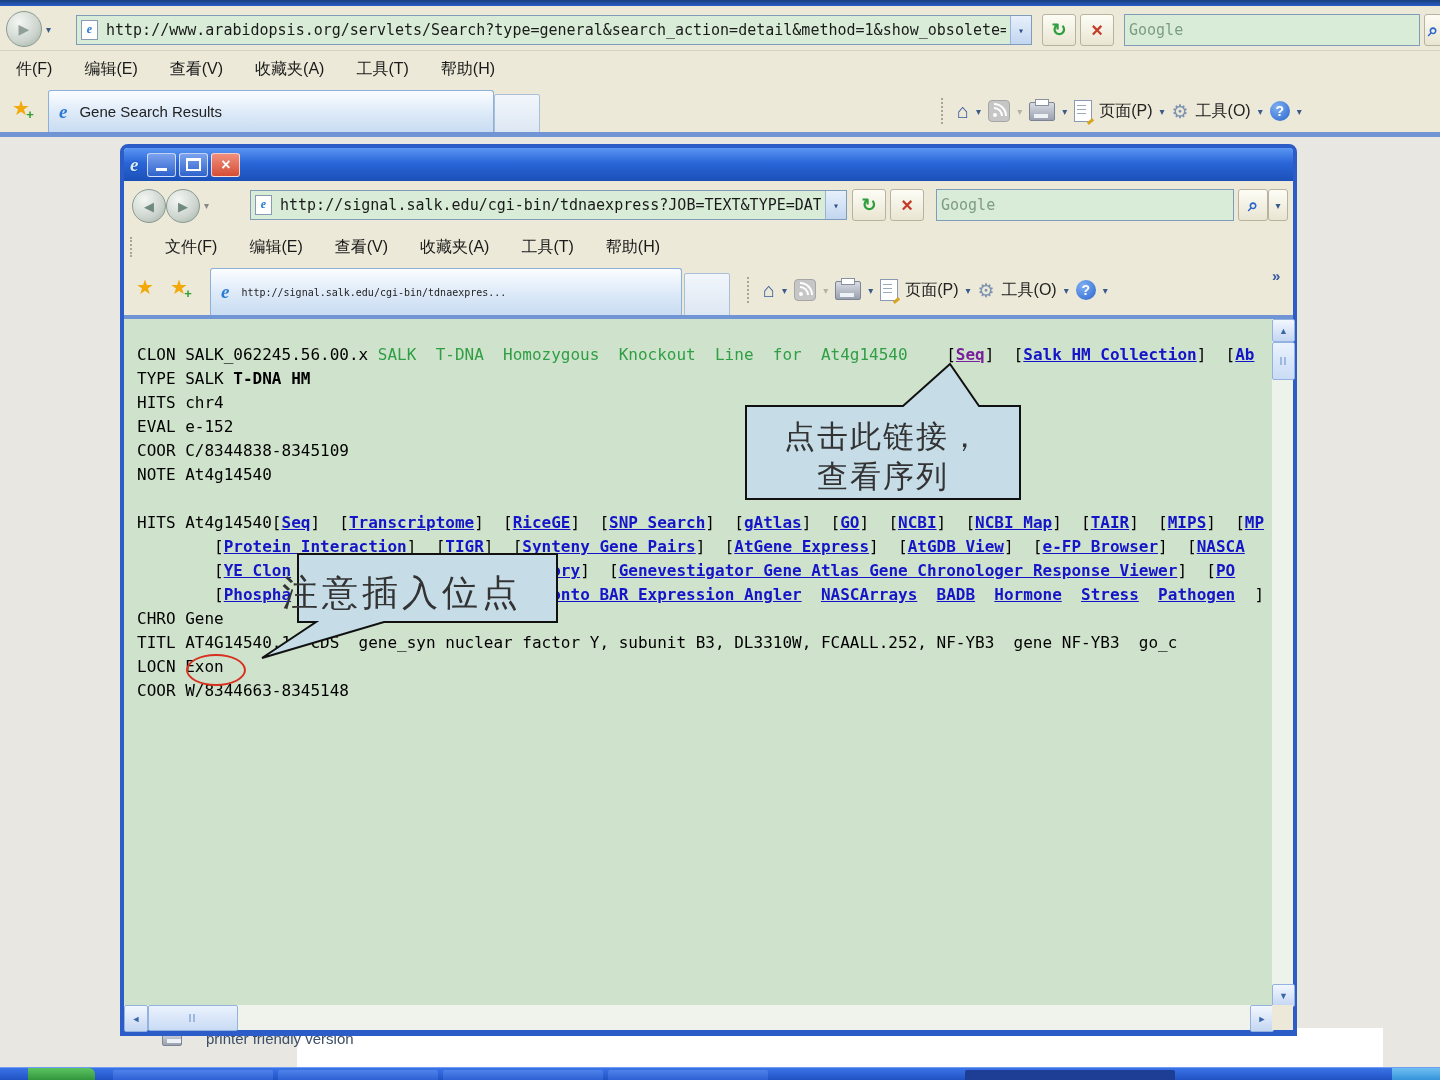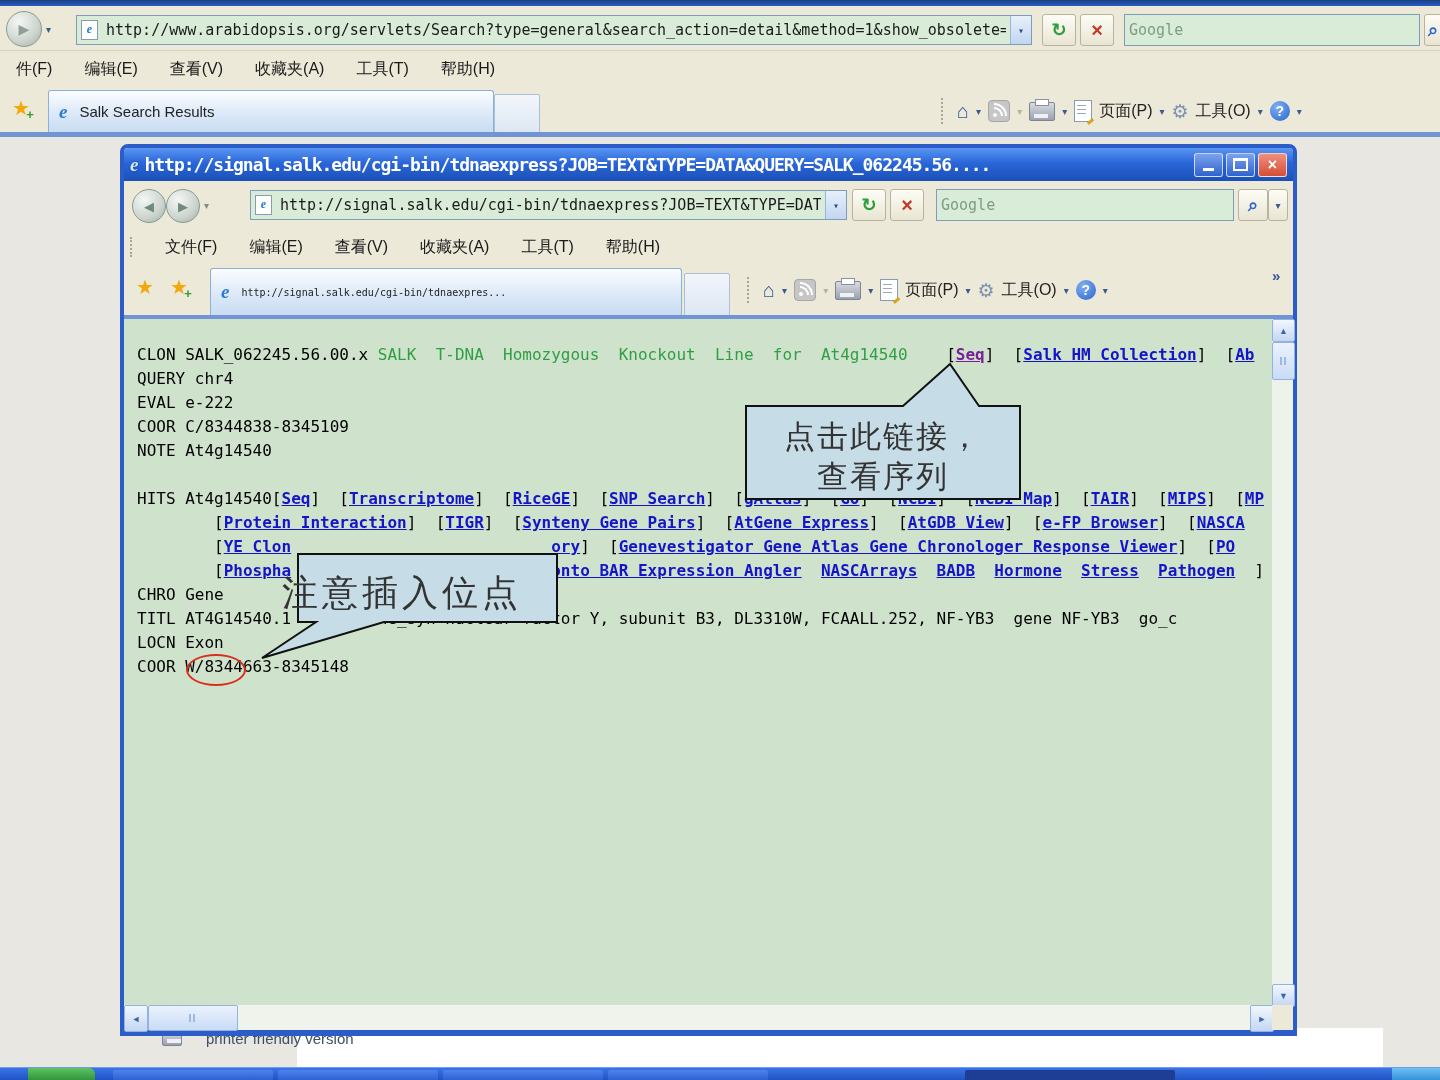--- a/index.html
+++ b/index.html
@@ -124,21 +124,21 @@
         <span class="menu-item">收藏夹(A)</span>
         <span class="menu-item">工具(T)</span>
         <span class="menu-item">帮助(H)</span>
       </div>
   </div>
 
   <div class="toolbar-row" style="top:88px;height:44px;">
     <span class="star star-add abs" style="left:12px;top:10px;">★</span>
     <div class="tab" style="left:48px;top:2px;width:424px;height:41px;">
       <span class="ie-logo" style="color:#2b7bd4;text-shadow:none;">e</span>
-      <span>Salk Search Results</span>
+      <span>Gene Search Results</span>
     </div>
     <div class="tab-stub" style="left:494px;top:6px;width:44px;height:37px;"></div>
     <div class="cmdbar" style="left:938px;top:8px;height:30px;">
       <span class="sep-dots"></span>
       <span class="home-icon">⌂</span>
       <span class="caret">▾</span>
       <span class="rss">
           <i></i>
           <u></u>
           <s></s>
@@ -161,21 +161,20 @@
   <div class="abs" style="left:297px;top:1028px;width:1086px;height:39px;background:#fff;z-index:1;"></div>
   <div class="abs" style="left:162px;top:1030px;z-index:2;display:flex;align-items:center;gap:24px;">
     <span class="printer" style="width:18px;height:13px;"></span>
     <span style="font-size:15px;color:#3b4f66;">printer friendly version</span>
   </div>
 
   <div id="popup">
 
     <div id="titlebar">
       <span class="ie-logo">e</span>
-      <div id="title-text">http://signal.salk.edu/cgi-bin/tdnaexpress?JOB=TEXT&amp;TYPE=DATA&amp;QUERY=SALK_062245.56....</div>
       <div class="tb-btn">
           <span class="min-glyph"></span>
         </div>
       <div class="tb-btn">
           <span class="max-glyph"></span>
         </div>
       <div class="tb-btn close">
           <span>×</span>
         </div>
     </div>
@@ -251,22 +250,23 @@
         <span class="help-icon">?</span>
         <span class="caret">▾</span>
       </div>
       <span class="abs" style="left:1148px;top:2px;color:#35589c;font-weight:bold;font-size:15px;">»</span>
     </div>
     <div class="abs" style="left:0;top:167px;width:1169px;height:4px;background:#7195d4;"></div>
 
     <div id="content">
       <div id="content-lines">
           <div class="cline"><span class="seg-p">CLON SALK_062245.56.00.x </span><span class="seg-g">SALK  T-DNA  Homozygous  Knockout  Line  for  At4g14540</span><span class="seg-p">    [</span><span class="seg-v">Seq</span><span class="seg-p">]  [</span><span class="seg-l">Salk HM Collection</span><span class="seg-p">]  [</span><span class="seg-l">Ab</span></div>
-          <div class="cline"><span class="seg-p">QUERY chr4</span></div>
-          <div class="cline"><span class="seg-p">EVAL e-222</span></div>
+          <div class="cline"><span class="seg-p">TYPE SALK </span><span class="seg-b">T-DNA HM</span></div>
+          <div class="cline"><span class="seg-p">HITS chr4</span></div>
+          <div class="cline"><span class="seg-p">EVAL e-152</span></div>
           <div class="cline"><span class="seg-p">COOR C/8344838-8345109</span></div>
           <div class="cline"><span class="seg-p">NOTE At4g14540</span></div>
           <div class="cline">&nbsp;</div>
           <div class="cline"><span class="seg-p">HITS At4g14540[</span><span class="seg-l">Seq</span><span class="seg-p">]  [</span><span class="seg-l">Transcriptome</span><span class="seg-p">]  [</span><span class="seg-l">RiceGE</span><span class="seg-p">]  [</span><span class="seg-l">SNP Search</span><span class="seg-p">]  [</span><span class="seg-l">gAtlas</span><span class="seg-p">]  [</span><span class="seg-l">GO</span><span class="seg-p">]  [</span><span class="seg-l">NCBI</span><span class="seg-p">]  [</span><span class="seg-l">NCBI Map</span><span class="seg-p">]  [</span><span class="seg-l">TAIR</span><span class="seg-p">]  [</span><span class="seg-l">MIPS</span><span class="seg-p">]  [</span><span class="seg-l">MP</span></div>
           <div class="cline"><span class="seg-p">        [</span><span class="seg-l">Protein Interaction</span><span class="seg-p">]  [</span><span class="seg-l">TIGR</span><span class="seg-p">]  [</span><span class="seg-l">Synteny Gene Pairs</span><span class="seg-p">]  [</span><span class="seg-l">AtGene Express</span><span class="seg-p">]  [</span><span class="seg-l">AtGDB View</span><span class="seg-p">]  [</span><span class="seg-l">e-FP Browser</span><span class="seg-p">]  [</span><span class="seg-l">NASCA</span></div>
           <div class="cline"><span class="seg-p">        [</span><span class="seg-l">YE Clon</span><span class="seg-p">                           </span><span class="seg-l">ory</span><span class="seg-p">]  [</span><span class="seg-l">Genevestigator Gene Atlas Gene Chronologer Response Viewer</span><span class="seg-p">]  [</span><span class="seg-l">PO</span></div>
           <div class="cline"><span class="seg-p">        [</span><span class="seg-l">Phospha</span><span class="seg-p">                           </span><span class="seg-l">onto BAR Expression Angler</span><span class="seg-p">  </span><span class="seg-l">NASCArrays</span><span class="seg-p">  </span><span class="seg-l">BADB</span><span class="seg-p">  </span><span class="seg-l">Hormone</span><span class="seg-p">  </span><span class="seg-l">Stress</span><span class="seg-p">  </span><span class="seg-l">Pathogen</span><span class="seg-p">  ]</span></div>
           <div class="cline"><span class="seg-p">CHRO Gene</span></div>
           <div class="cline"><span class="seg-p">TITL AT4G14540.1  CDS  gene_syn nuclear factor Y, subunit B3, DL3310W, FCAALL.252, NF-YB3  gene NF-YB3  go_c</span></div>
           <div class="cline"><span class="seg-p">LOCN Exon</span></div>

